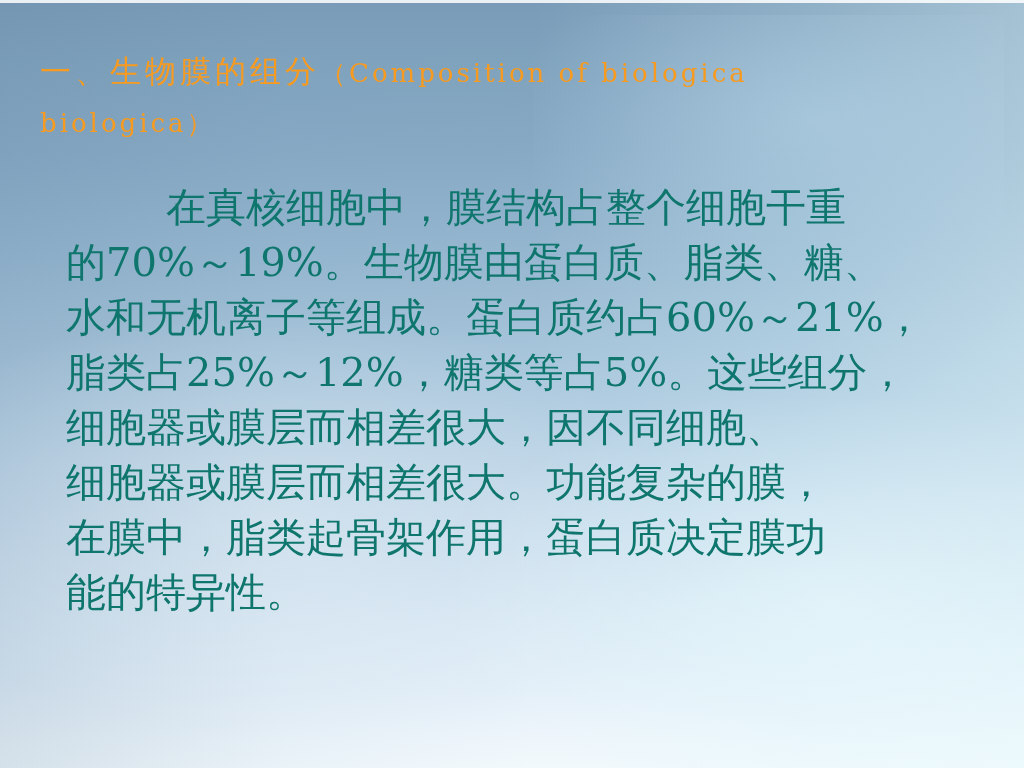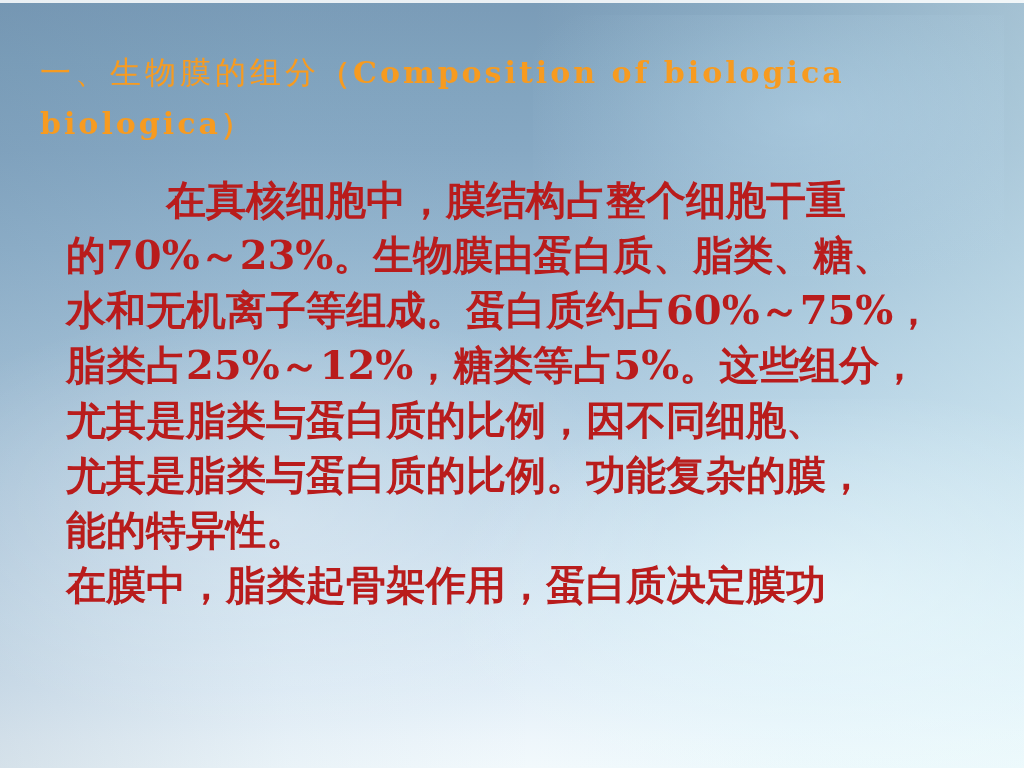--- a/index.html
+++ b/index.html
@@ -110,34 +110,33 @@
     white-space: nowrap;
   }
   .title-cjk {
     font-family: Liberation Mono, monospace;
     font-size: 31px;
     letter-spacing: 4px;
     vertical-align: baseline;
   }
   .title-latin {
     font-family: "DejaVu Serif", "Liberation Serif", serif;
-    font-size: 30px;
+    font-size: 26px;
     letter-spacing: 3px;
     vertical-align: baseline;
-    font-weight: bold;
   }
 
   .body-block {
     position: absolute;
     left: 66px;
-    top: 172px;
+    top: 180px;
     width: 920px;
-    color: #b91c1c;
+    color: #0f766e;
     font-family: "DejaVu Serif", "Liberation Serif", serif;
-    font-weight: bold;
+    font-weight: normal;
     font-size: 40px;
     line-height: 55px;
     letter-spacing: 0px;
     white-space: nowrap;
   }
   .body-line {
     display: block;
     white-space: nowrap;
     height: 55px;
   }
@@ -159,23 +158,23 @@
 
   <div class="content">
 
     <div class="title-block">
       <span class="title-line"><span class="title-cjk">一、生物膜的组分</span><span class="title-latin">（Composition of biologica</span></span>
       <span class="title-line"><span class="title-latin">biologica）</span></span>
     </div>
 
     <div class="body-block">
       <span class="body-line indent">在真核细胞中，膜结构占整个细胞干重</span>
-      <span class="body-line">的70%～23%。生物膜由蛋白质、脂类、糖、</span>
-      <span class="body-line">水和无机离子等组成。蛋白质约占60%～75%，</span>
+      <span class="body-line">的70%～19%。生物膜由蛋白质、脂类、糖、</span>
+      <span class="body-line">水和无机离子等组成。蛋白质约占60%～21%，</span>
       <span class="body-line">脂类占25%～12%，糖类等占5%。这些组分，</span>
-      <span class="body-line">尤其是脂类与蛋白质的比例，因不同细胞、</span>
-      <span class="body-line">尤其是脂类与蛋白质的比例。功能复杂的膜，</span>
+      <span class="body-line">细胞器或膜层而相差很大，因不同细胞、</span>
+      <span class="body-line">细胞器或膜层而相差很大。功能复杂的膜，</span>
+      <span class="body-line">在膜中，脂类起骨架作用，蛋白质决定膜功</span>
       <span class="body-line">能的特异性。</span>
-      <span class="body-line">在膜中，脂类起骨架作用，蛋白质决定膜功</span>
     </div>
 
   </div>
 </div>
 
 </body></html>

